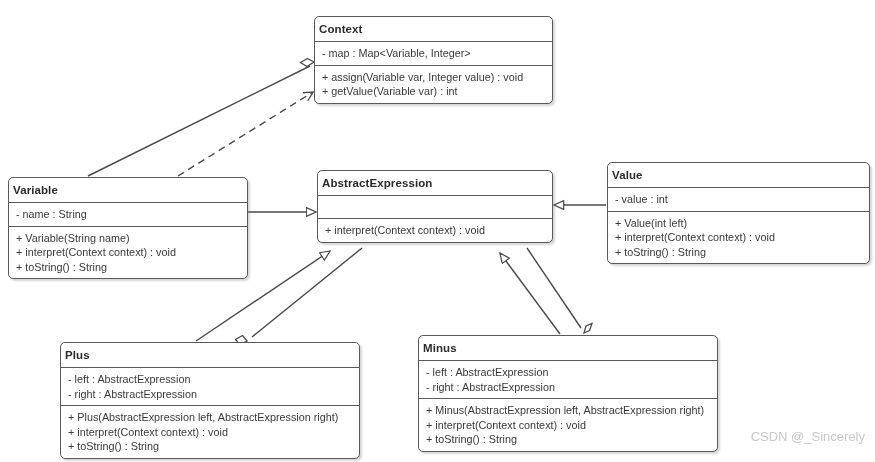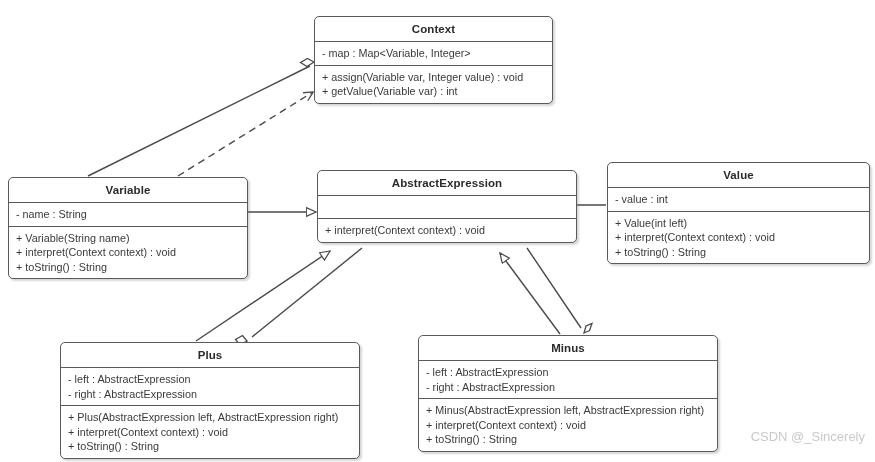--- a/index.html
+++ b/index.html
@@ -26,21 +26,20 @@
   .uml-class {
     position: absolute;
     box-sizing: border-box;
     background: #ffffff;
     border: 1.4px solid #5a5a5a;
     border-radius: 5px;
     box-shadow: 2px 2px 2px rgba(120,120,120,0.30);
     z-index: 5;
   }
   .uml-title {
-    text-align: center;
     font-weight: bold;
     font-size: 11.5px;
     color: #2b2b2b;
     padding: 6px 4px 6px 4px;
     letter-spacing: 0.1px;
   }
   .compartment {
     border-top: 1.4px solid #5a5a5a;
     padding: 4px 6px 4px 7px;
   }
@@ -139,21 +138,21 @@
     <div class="compartment">
       <div class="member">- name : String</div>
     </div>
     <div class="compartment">
       <div class="member">+ Variable(String name)</div>
       <div class="member">+ interpret(Context context) : void</div>
       <div class="member">+ toString() : String</div>
     </div>
   </div>
 
-  <div class="uml-class" style="left:317px; top:170px; width:260px;">
+  <div class="uml-class" style="left:317px; top:170px; width:236px;">
     <div class="uml-title">AbstractExpression</div>
     <div class="compartment empty"></div>
     <div class="compartment">
       <div class="member">+ interpret(Context context) : void</div>
     </div>
   </div>
 
   <div class="uml-class" style="left:607px; top:162px; width:263px;">
     <div class="uml-title">Value</div>
     <div class="compartment">

